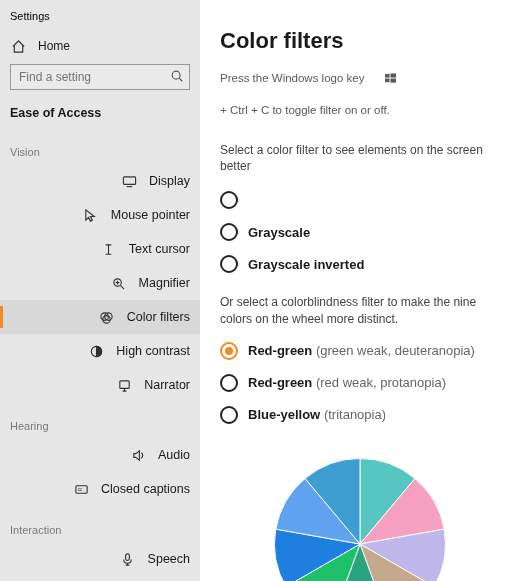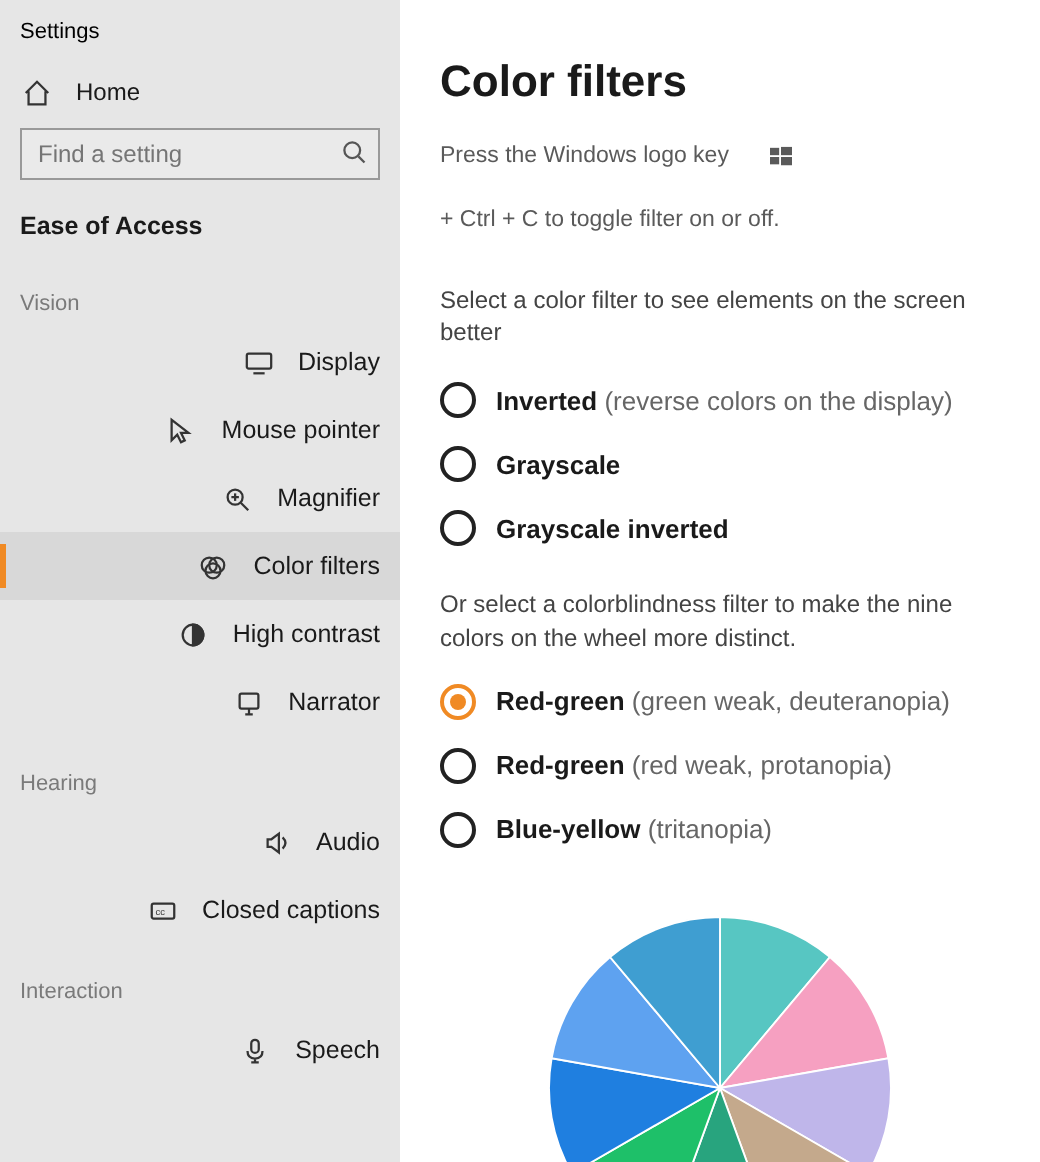--- a/index.html
+++ b/index.html
@@ -77,20 +77,29 @@
     <span class="icon">
         <svg viewBox="0 0 16 16" width="15" height="15" stroke="currentColor" fill="none" stroke-width="1.2">
           <path d="M3 2 L3 13 L6 10 L8 14 L10 13 L8 9 L12 9 Z"></path>
         </svg>
       </span>
     <span>Mouse pointer</span>
   </div>
   <div class="nav-item">
     <span class="icon">
         <svg viewBox="0 0 16 16" width="15" height="15" stroke="currentColor" fill="none" stroke-width="1.2">
+          <line x1="8" y1="3" x2="8" y2="13"></line>
+          <path d="M5 3 H11 M5 13 H11"></path>
+        </svg>
+      </span>
+    <span>Text cursor</span>
+  </div>
+  <div class="nav-item">
+    <span class="icon">
+        <svg viewBox="0 0 16 16" width="15" height="15" stroke="currentColor" fill="none" stroke-width="1.2">
           <circle cx="7" cy="7" r="4"></circle>
           <line x1="10" y1="10" x2="14" y2="14"></line>
           <line x1="5" y1="7" x2="9" y2="7"></line>
           <line x1="7" y1="5" x2="7" y2="9"></line>
         </svg>
       </span>
     <span>Magnifier</span>
   </div>
   <div class="nav-item selected">
     <span class="icon">
@@ -172,21 +181,20 @@
           <rect x="6" y="6" width="6" height="4.5"></rect>
         </svg>
     </span>
     <span>+ Ctrl + C to toggle filter on or off.</span>
   </div>
 
   <div class="sub-text">Select a color filter to see elements on the screen better</div>
 
   <div class="radio-row">
     <span class="radio"></span>
-    <span class="radio-label"><b>Inverted</b> <span class="muted">(reverse colors on the display)</span></span>
   </div>
   <div class="radio-row">
     <span class="radio"></span>
     <span class="radio-label"><b>Grayscale</b></span>
   </div>
   <div class="radio-row">
     <span class="radio"></span>
     <span class="radio-label"><b>Grayscale inverted</b></span>
   </div>
 

